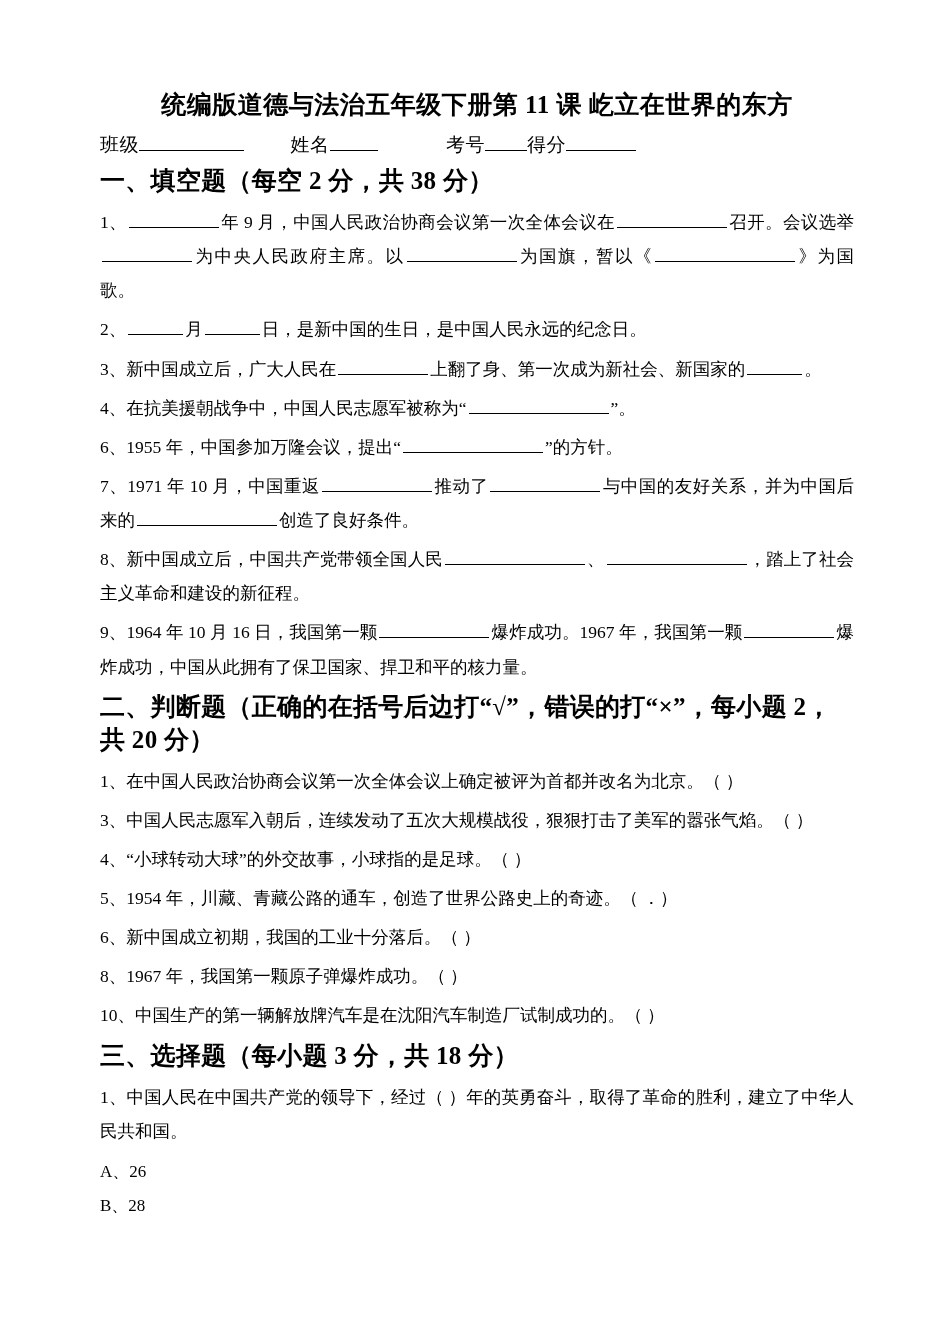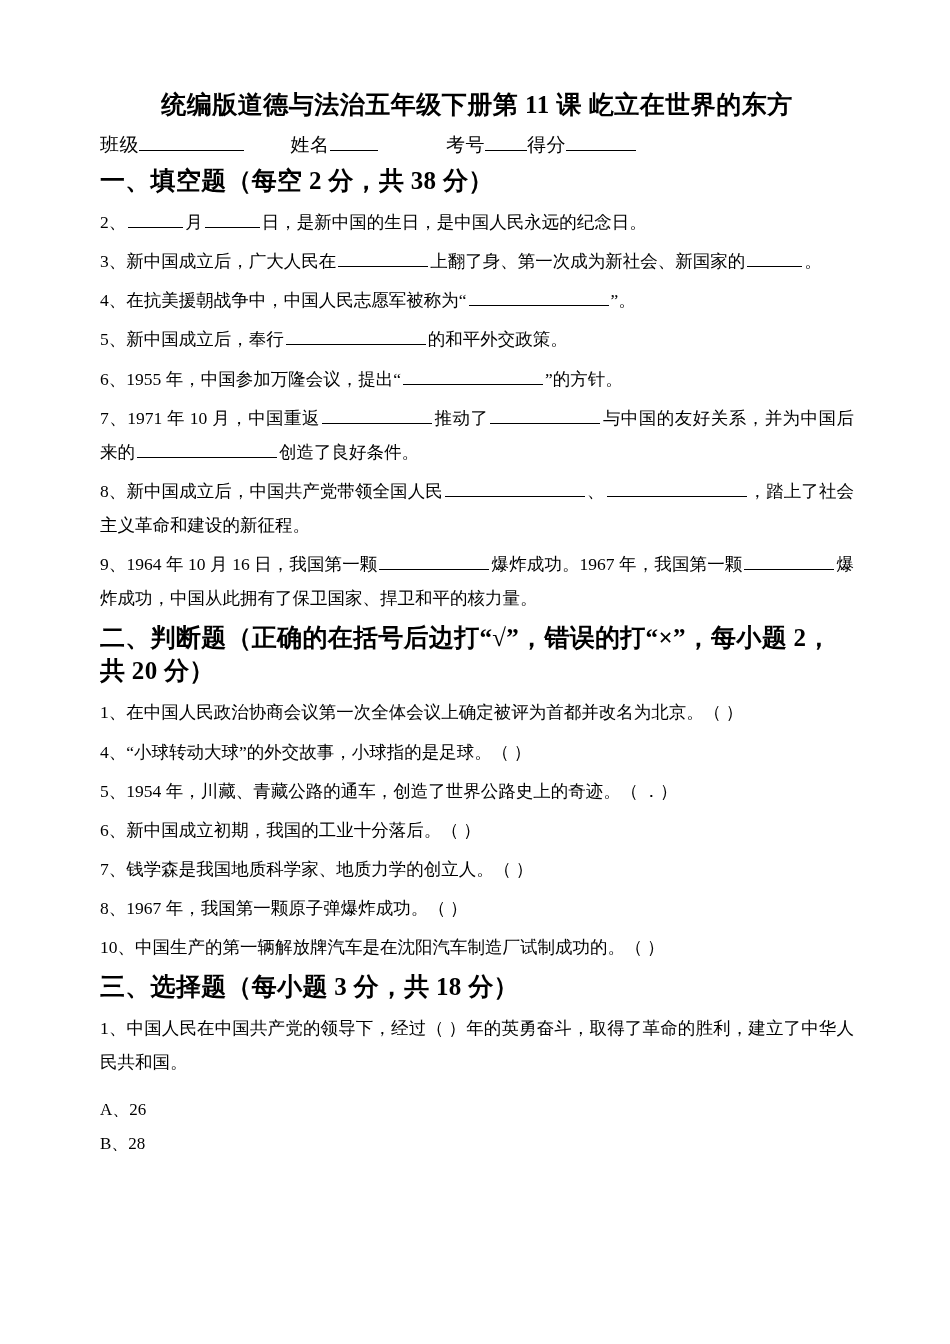--- a/index.html
+++ b/index.html
@@ -46,21 +46,21 @@
     font-weight: bold;
     margin: 6px 0 8px 0;
     letter-spacing: 0.3px;
   }
   .q {
     font-size: 17.5px;
     line-height: 1.95;
     margin: 0 0 5px 0;
     text-align: justify;
   }
-  .q.tight { margin-bottom: 14px; }
+  .q.tight { margin-bottom: 8px; }
   .opt {
     font-size: 17px;
     line-height: 1.9;
     margin: 0 0 2px 0;
   }
   .fill {
     display: inline-block;
     border-bottom: 1px solid #000;
     vertical-align: baseline;
     height: 1.05em;
@@ -81,60 +81,60 @@
   <div class="info-line">
     <span>班级</span><span class="u" style="width:105px"></span>
     <span style="display:inline-block;width:36px"></span>
     <span>姓名</span><span class="u" style="width:48px"></span>
     <span style="display:inline-block;width:58px"></span>
     <span>考号</span><span class="u" style="width:42px"></span><span>得分</span><span class="u" style="width:70px"></span>
   </div>
 
   <div class="section-head">一、填空题（每空 2 分，共 38 分）</div>
 
+  <div class="q">
+    <span>1、</span><span class="fill sp-m"></span><span>年 9 月，中国人民政治协商会议第一次全体会议在</span><span class="fill sp-l"></span><span>召开。会议选举</span><span class="fill sp-m"></span><span>为中央人民政府主席。以</span><span class="fill sp-l"></span><span>为国旗，暂以《</span><span class="fill sp-xl"></span><span>》为国歌。</span>
+  </div>
 
   <div class="q">
     <span>2、</span><span class="fill sp-s"></span><span>月</span><span class="fill sp-s"></span><span>日，是新中国的生日，是中国人民永远的纪念日。</span>
   </div>
 
   <div class="q">
     <span>3、新中国成立后，广大人民在</span><span class="fill sp-m"></span><span>上翻了身、第一次成为新社会、新国家的</span><span class="fill sp-s"></span><span>。</span>
   </div>
 
   <div class="q">
     <span>4、在抗美援朝战争中，中国人民志愿军被称为“</span><span class="fill sp-xl"></span><span>”。</span>
   </div>
 
-  <div class="q">
-    <span>5、新中国成立后，奉行</span><span class="fill sp-xl"></span><span>的和平外交政策。</span>
-  </div>
 
   <div class="q">
     <span>6、1955 年，中国参加万隆会议，提出“</span><span class="fill sp-xl"></span><span>”的方针。</span>
   </div>
 
   <div class="q">
     <span>7、1971 年 10 月，中国重返</span><span class="fill sp-l"></span><span>推动了</span><span class="fill sp-l"></span><span>与中国的友好关系，并为中国后来的</span><span class="fill sp-xl"></span><span>创造了良好条件。</span>
   </div>
 
   <div class="q">
     <span>8、新中国成立后，中国共产党带领全国人民</span><span class="fill sp-xl"></span><span>、</span><span class="fill sp-xl"></span><span>，踏上了社会主义革命和建设的新征程。</span>
   </div>
 
   <div class="q">
     <span>9、1964 年 10 月 16 日，我国第一颗</span><span class="fill sp-l"></span><span>爆炸成功。1967 年，我国第一颗</span><span class="fill sp-m"></span><span>爆炸成功，中国从此拥有了保卫国家、捍卫和平的核力量。</span>
   </div>
 
   <div class="section-head">二、判断题（正确的在括号后边打“√”，错误的打“×”，每小题 2，共 20 分）</div>
 
   <div class="q">1、在中国人民政治协商会议第一次全体会议上确定被评为首都并改名为北京。（     ）</div>
+  <div class="q">3、中国人民志愿军入朝后，连续发动了五次大规模战役，狠狠打击了美军的嚣张气焰。（    ）</div>
   <div class="q">4、“小球转动大球”的外交故事，小球指的是足球。（     ）</div>
   <div class="q">5、1954 年，川藏、青藏公路的通车，创造了世界公路史上的奇迹。（  ．）</div>
   <div class="q">6、新中国成立初期，我国的工业十分落后。（     ）</div>
-  <div class="q">7、钱学森是我国地质科学家、地质力学的创立人。（    ）</div>
   <div class="q">8、1967 年，我国第一颗原子弹爆炸成功。（    ）</div>
   <div class="q">10、中国生产的第一辆解放牌汽车是在沈阳汽车制造厂试制成功的。（     ）</div>
 
   <div class="section-head">三、选择题（每小题 3 分，共 18 分）</div>
 
   <div class="q tight">1、中国人民在中国共产党的领导下，经过（     ）年的英勇奋斗，取得了革命的胜利，建立了中华人民共和国。</div>
   <div class="opt">A、26</div>
   <div class="opt">B、28</div>
 
 </div>

